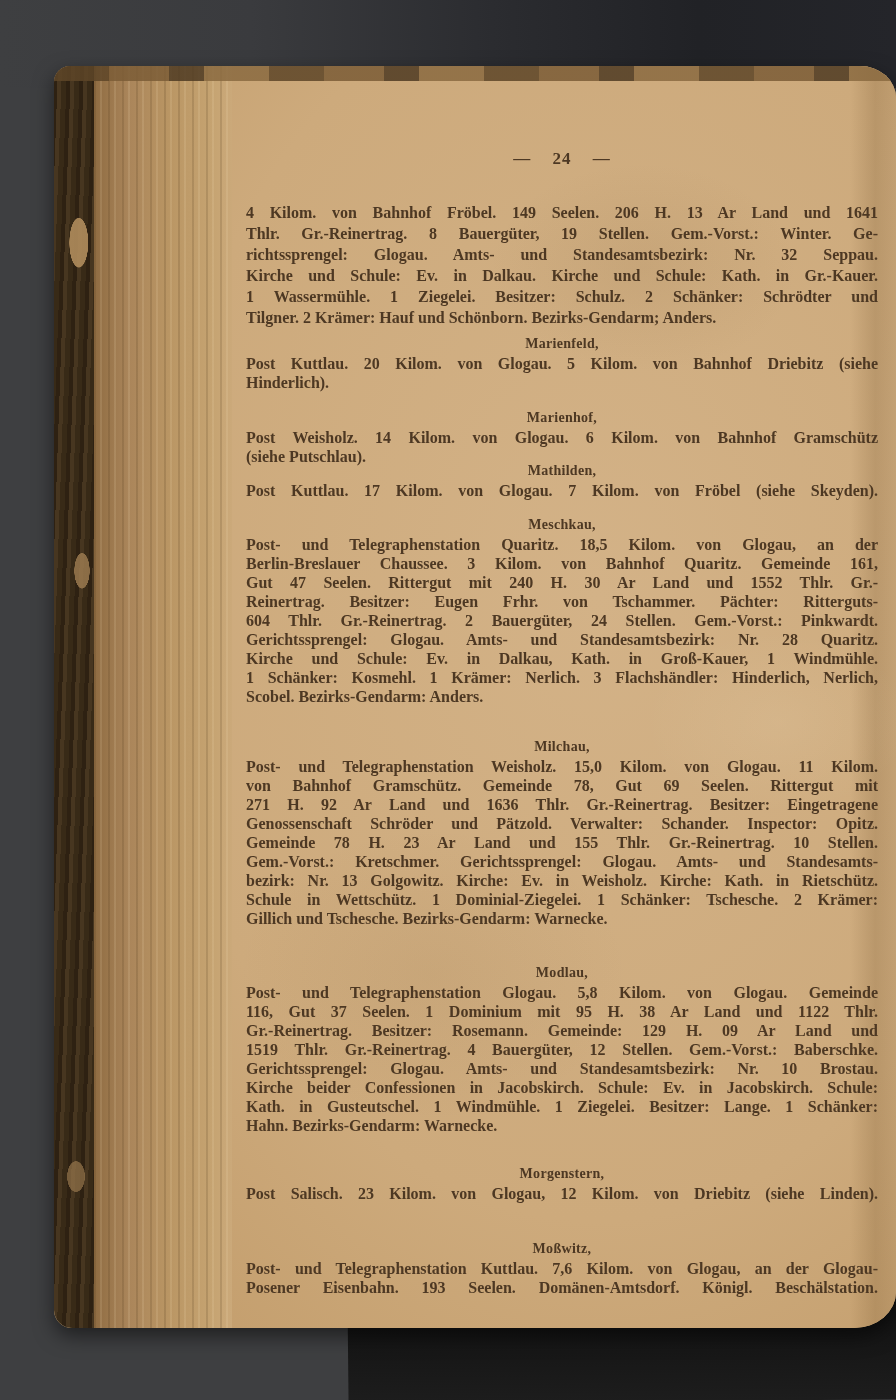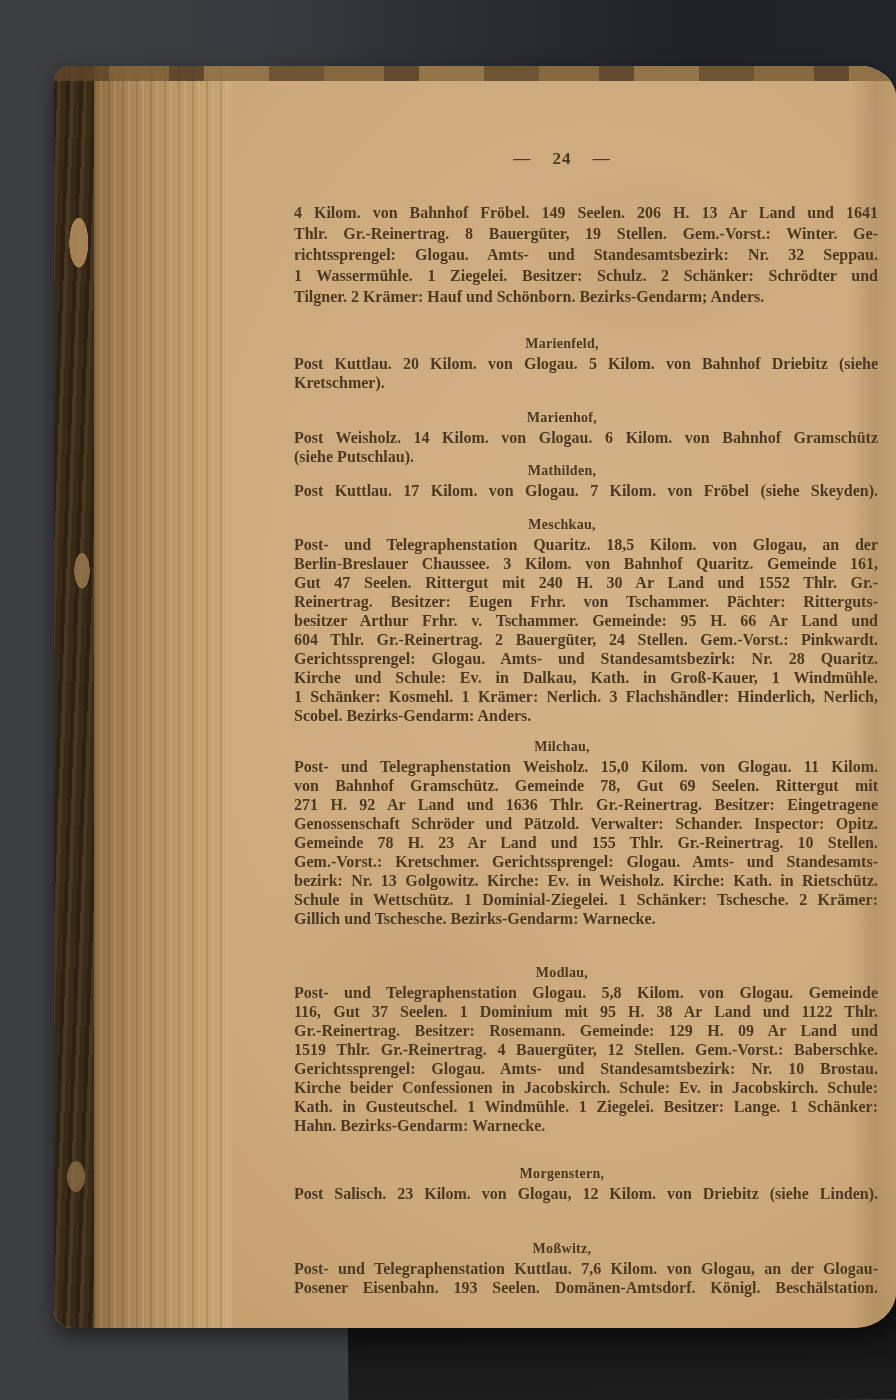--- a/index.html
+++ b/index.html
@@ -75,21 +75,21 @@
     position:absolute; top:149px; left:0; width:100%;
     text-align:center; font-size:17px; letter-spacing:1px; word-spacing:16px;
   }
   .entry { position:absolute; left:0; width:100%; }
   .entry h3 {
     margin:0; font-size:14px; line-height:20px; text-align:center;
     font-weight:bold; letter-spacing:.3px;
   }
   .ln {
     font-size:16px; line-height:19px;
-    text-align:justify; text-align-last:justify;margin-left:48px;
+    text-align:justify; text-align-last:justify;
   }
   .ln.end { text-align-last:left; }
   .loose .ln { line-height:21px; }
 </style>
 </head>
 <body>
 
 <div class="scan">
   <div class="cover-top"></div>
   <div class="cover-bottom"></div>
@@ -104,48 +104,48 @@
     <div class="mottle"></div>
   </div>
 
   <div class="text-block">
     <div class="pageno">— 24 —</div>
 
     <section class="entry loose" style="top:202px">
       <div class="ln">4 Kilom. von Bahnhof Fröbel. 149 Seelen. 206 H. 13 Ar Land und 1641</div>
       <div class="ln">Thlr. Gr.-Reinertrag. 8 Bauergüter, 19 Stellen. Gem.-Vorst.: Winter. Ge-</div>
       <div class="ln">richtssprengel: Glogau. Amts- und Standesamtsbezirk: Nr. 32 Seppau.</div>
+      <div class="ln">Kirche und Schule: Ev. in Dalkau. Kirche und Schule: Kath. in Gr.-Kauer.</div>
       <div class="ln">1 Wassermühle. 1 Ziegelei. Besitzer: Schulz. 2 Schänker: Schrödter und</div>
       <div class="ln end">Tilgner. 2 Krämer: Hauf und Schönborn. Bezirks-Gendarm; Anders.</div>
     </section>
 
     <section class="entry" style="top:334px">
       <h3>Marienfeld,</h3>
       <div class="ln">Post Kuttlau. 20 Kilom. von Glogau. 5 Kilom. von Bahnhof Driebitz (siehe</div>
-      <div class="ln end">Kretschmer).</div>
+      <div class="ln end">Hinderlich).</div>
     </section>
 
     <section class="entry" style="top:408px">
       <h3>Marienhof,</h3>
       <div class="ln">Post Weisholz. 14 Kilom. von Glogau. 6 Kilom. von Bahnhof Gramschütz</div>
       <div class="ln end">(siehe Putschlau).</div>
     </section>
 
     <section class="entry" style="top:461px">
       <h3>Mathilden,</h3>
       <div class="ln">Post Kuttlau. 17 Kilom. von Glogau. 7 Kilom. von Fröbel (siehe Skeyden).</div>
     </section>
 
     <section class="entry" style="top:515px">
       <h3>Meschkau,</h3>
       <div class="ln">Post- und Telegraphenstation Quaritz. 18,5 Kilom. von Glogau, an der</div>
       <div class="ln">Berlin-Breslauer Chaussee. 3 Kilom. von Bahnhof Quaritz. Gemeinde 161,</div>
       <div class="ln">Gut 47 Seelen. Rittergut mit 240 H. 30 Ar Land und 1552 Thlr. Gr.-</div>
       <div class="ln">Reinertrag. Besitzer: Eugen Frhr. von Tschammer. Pächter: Ritterguts-</div>
-      <div class="ln">besitzer Arthur Frhr. v. Tschammer. Gemeinde: 95 H. 66 Ar Land und</div>
       <div class="ln">604 Thlr. Gr.-Reinertrag. 2 Bauergüter, 24 Stellen. Gem.-Vorst.: Pinkwardt.</div>
       <div class="ln">Gerichtssprengel: Glogau. Amts- und Standesamtsbezirk: Nr. 28 Quaritz.</div>
       <div class="ln">Kirche und Schule: Ev. in Dalkau, Kath. in Groß-Kauer, 1 Windmühle.</div>
       <div class="ln">1 Schänker: Kosmehl. 1 Krämer: Nerlich. 3 Flachshändler: Hinderlich, Nerlich,</div>
       <div class="ln end">Scobel. Bezirks-Gendarm: Anders.</div>
     </section>
 
     <section class="entry" style="top:737px">
       <h3>Milchau,</h3>
       <div class="ln">Post- und Telegraphenstation Weisholz. 15,0 Kilom. von Glogau. 11 Kilom.</div>

